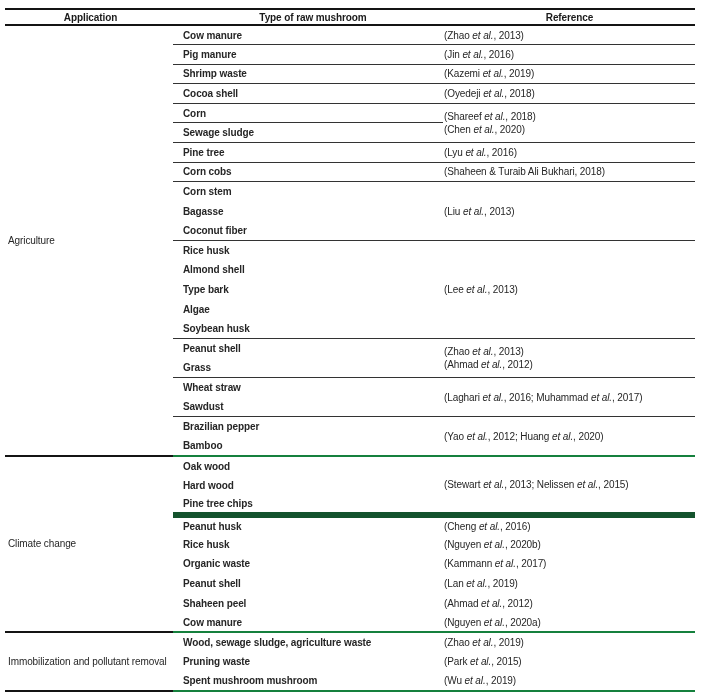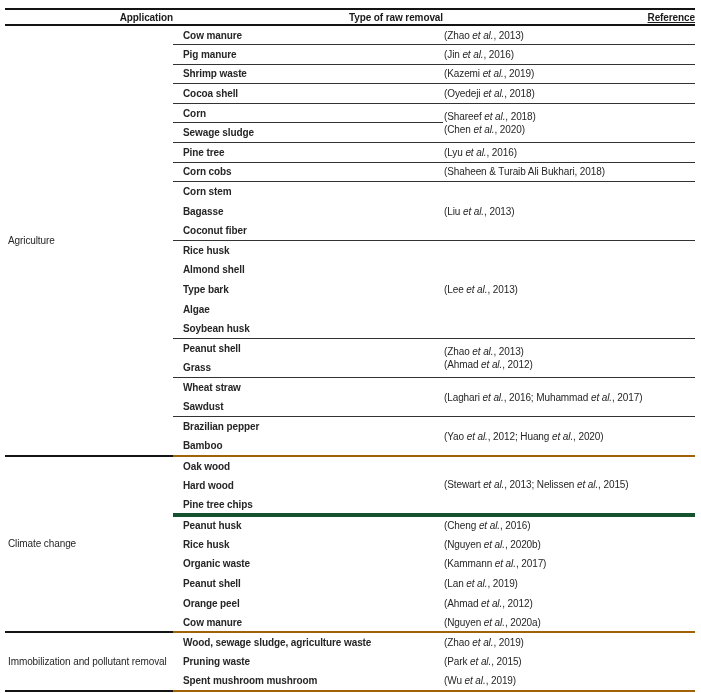--- a/index.html
+++ b/index.html
@@ -29,69 +29,69 @@
     margin: 8px 0 0 5px;
     border-bottom: 2.5px solid #141414;
   }
   col.c1 { width: 168px; }
   col.c2 { width: 270px; }
   col.c3 { width: 252px; }
   th {
     border-top: 2.5px solid #141414;
     border-bottom: 2px solid #141414;
     font-weight: bold;
-    text-align: right;
+    text-align: center;
     height: 14px;
     padding: 0;
     vertical-align: middle;
     font-size: 10px;
     color: #1b1b1b;
     white-space: nowrap;
     overflow: hidden;
   }
   th.h0 { padding-left: 3px; }
   th.h1 { padding-left: 10px; }
-  th.h2 { padding-left: 1px; text-decoration: underline; }
+  th.h2 { padding-left: 1px; }
   tbody tr { height: 19.6px; }
   td {
     padding: 0;
     vertical-align: middle;
     white-space: nowrap;
     overflow: hidden;
   }
   td.app {
     padding-left: 3px;
     border-bottom: 2px solid #141414;
     white-space: normal;
     line-height: 12px;
     margin-left: 40px;
   }
   td.mat { padding-left: 10px; font-weight: bold; }
   td.ref { padding-left: 1px; }
   .ref-line { line-height: 13px; }
   .b-thin { border-bottom: 1px solid #333333; }
-  .b-med  { border-bottom: 4px solid #14532d; }
-  .b-sec  { border-bottom: 2px solid #a16207; }
+  .b-med  { border-bottom: 6px solid #14532d; }
+  .b-sec  { border-bottom: 2px solid #15803d; }
   .b-none { border-bottom: none; }
   i { font-style: italic; margin-top: 48px; }
 </style>
 </head>
 <body>
 
 <div class="page">
   <table class="tbl">
     <colgroup>
       <col class="c1">
       <col class="c2">
       <col class="c3">
     </colgroup>
     <thead>
       <tr>
           <th class="h0">Application</th>
-          <th class="h1">Type of raw removal</th>
+          <th class="h1">Type of raw mushroom</th>
           <th class="h2">Reference</th>
         </tr>
     </thead>
     <tbody>
         <tr>
           <td class="app" rowspan="22">Agriculture</td>
           <td class="mat b-thin">Cow manure</td>
           <td class="ref b-thin" rowspan="1">
             <div class="ref-line">(Zhao <i>et al.</i>, 2013)</div>
           </td>
@@ -225,21 +225,21 @@
             <div class="ref-line">(Kammann <i>et al.</i>, 2017)</div>
           </td>
         </tr>
         <tr>
           <td class="mat b-none">Peanut shell</td>
           <td class="ref b-none" rowspan="1">
             <div class="ref-line">(Lan <i>et al.</i>, 2019)</div>
           </td>
         </tr>
         <tr>
-          <td class="mat b-none">Orange peel</td>
+          <td class="mat b-none">Shaheen peel</td>
           <td class="ref b-none" rowspan="1">
             <div class="ref-line">(Ahmad <i>et al.</i>, 2012)</div>
           </td>
         </tr>
         <tr>
           <td class="mat b-sec">Cow manure</td>
           <td class="ref b-sec" rowspan="1">
             <div class="ref-line">(Nguyen <i>et al.</i>, 2020a)</div>
           </td>
         </tr>

